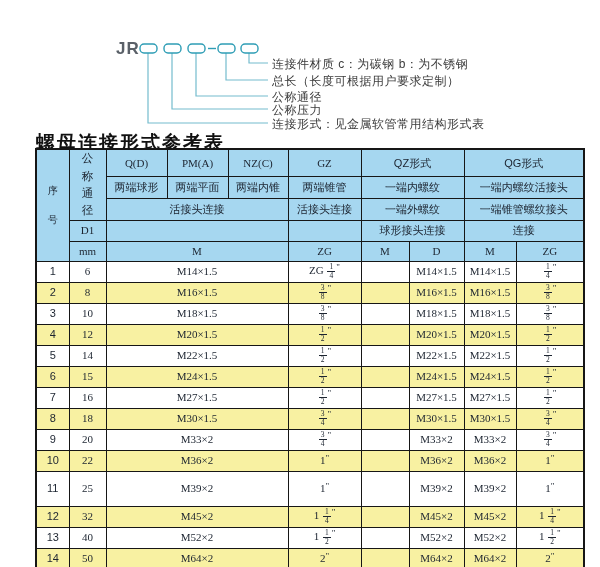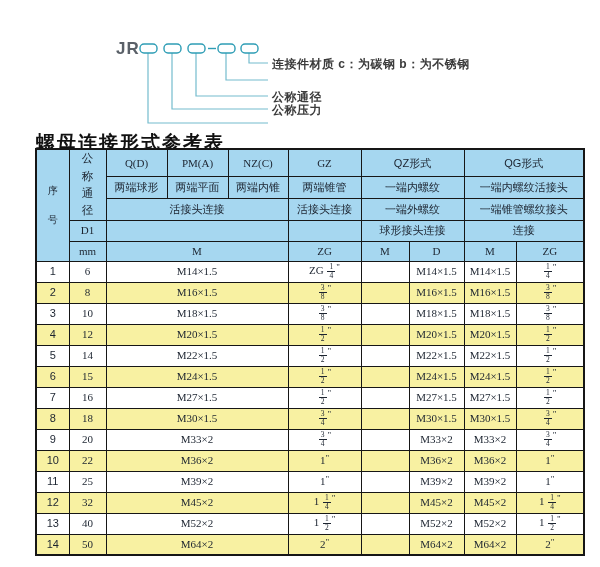--- a/index.html
+++ b/index.html
@@ -6,21 +6,21 @@
   .wrap { position:relative; width:600px; height:567px; background:#fff;
           font-family:"Liberation Sans", sans-serif; overflow:hidden; }
 
   
   .diagram-title { position:absolute; left:116px; top:21px; font-size:13px; font-weight:bold;
                    color:#3a3a3a; letter-spacing:1px; }
   .diagram-title .star { color:var(--accent,#1d9cc0); margin-right:2px; }
   .jr-code { position:absolute; left:116px; top:39px; font-size:17px; font-weight:bold; color:#5a6068;
              letter-spacing:1px; }
   svg.leads { position:absolute; left:0; top:0; }
-  .dlabel { position:absolute; left:272px; height:14px; font-size:12px; font-weight:bold;
+  .dlabel { position:absolute; left:272px; height:14px; font-size:12px; font-weight:normal;
             color:#3b3b3b; white-space:nowrap; letter-spacing:0.5px; }
   .dlabel.l0 { top:56px; } .dlabel.l1 { top:73px; } .dlabel.l2 { top:89px; }
   .dlabel.l3 { top:102px; } .dlabel.l4 { top:116px; }
 
   
   .tbl-title { position:absolute; left:36px; top:124px; font-size:19px; font-weight:bold;
                color:#111; font-family:"DejaVu Serif","Liberation Serif",serif; letter-spacing:2px;margin-top:6px; }
 
   
   table.ref { position:absolute; left:35px; top:148px; width:548px;
@@ -60,22 +60,24 @@
       <rect x="140" y="44" width="17" height="9" rx="4"></rect>
       <rect x="164" y="44" width="17" height="9" rx="4"></rect>
       <rect x="188" y="44" width="17" height="9" rx="4"></rect>
       <line x1="208" y1="48.5" x2="216" y2="48.5"></line>
       <rect x="218" y="44" width="17" height="9" rx="4"></rect>
       <rect x="241" y="44" width="17" height="9" rx="4"></rect>
     </g>
   </svg>
 
   <div class="dlabel l0">连接件材质  c：为碳钢  b：为不锈钢</div>
+  <div class="dlabel l1">总长（长度可根据用户要求定制）</div>
   <div class="dlabel l2">公称通径</div>
   <div class="dlabel l3">公称压力</div>
+  <div class="dlabel l4">连接形式：见金属软管常用结构形式表</div>
 
   <div class="tbl-title">螺母连接形式参考表</div>
 
   <table class="ref">
     <colgroup>
       <col style="width:33px">
         <col style="width:37px">
         <col style="width:61px">
         <col style="width:61px">
       <col style="width:60px">
@@ -225,21 +227,21 @@
         <tr class="alt" style="height: 21px;">
           <td class="c-no">10</td>
           <td class="c-dn lat">22</td>
           <td class="c-m lat" colspan="3">M36×2</td>
           <td class="c-zg lat">1<span class="q">"</span></td>
           <td class="c-qzm lat"></td>
           <td class="c-qzd lat">M36×2</td>
           <td class="c-qgm lat">M36×2</td>
           <td class="c-qgzg lat">1<span class="q">"</span></td>
         </tr>
-        <tr style="height: 21px;">
+        <tr style="height: 35px;">
           <td class="c-no">11</td>
           <td class="c-dn lat">25</td>
           <td class="c-m lat" colspan="3">M39×2</td>
           <td class="c-zg lat">1<span class="q">"</span></td>
           <td class="c-qzm lat"></td>
           <td class="c-qzd lat">M39×2</td>
           <td class="c-qgm lat">M39×2</td>
           <td class="c-qgzg lat">1<span class="q">"</span></td>
         </tr>
         <tr class="alt" style="height: 21px;">

